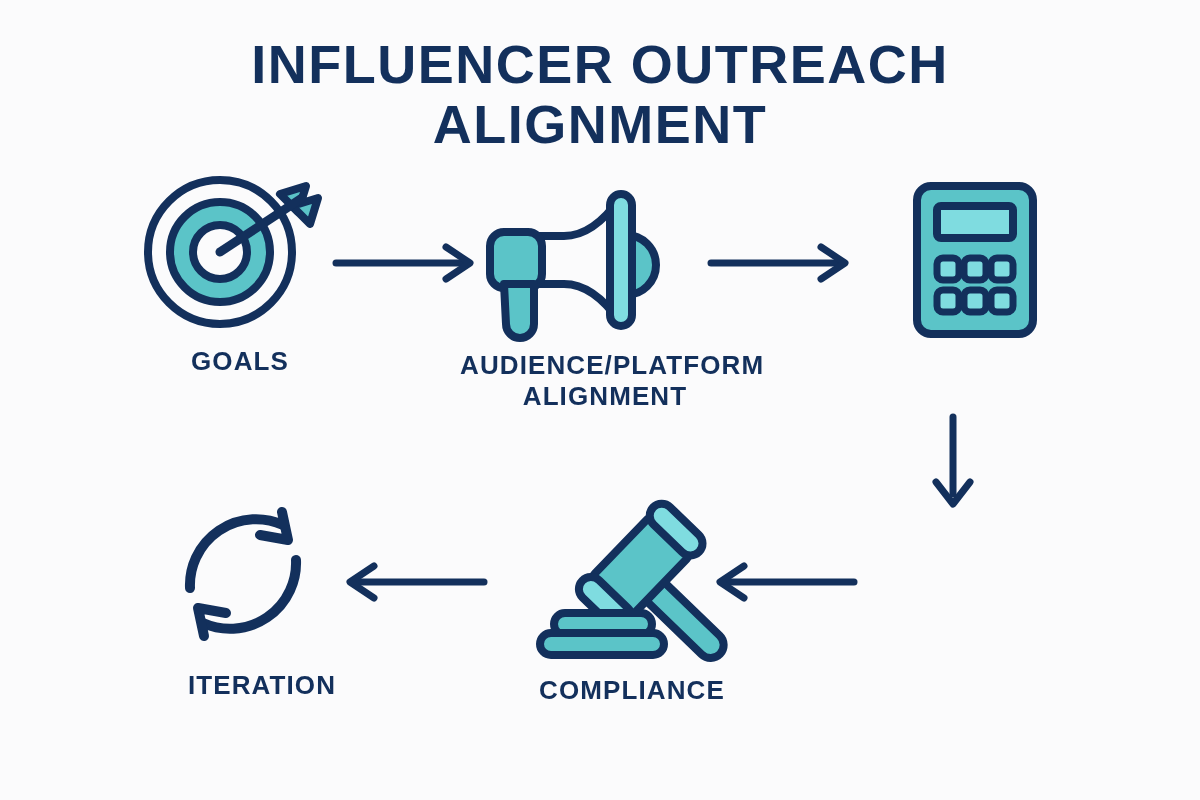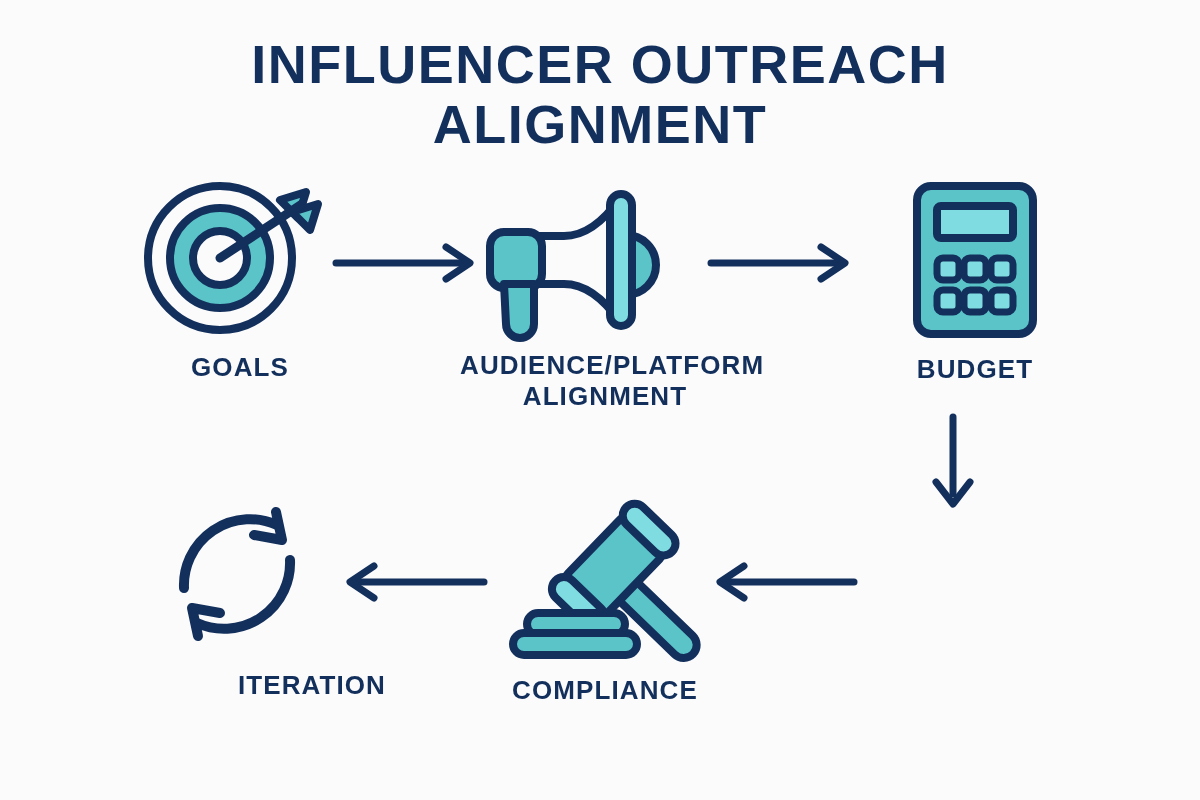--- a/index.html
+++ b/index.html
@@ -51,26 +51,26 @@
     color: #13305c;
     font-weight: bold;
     font-size: 26px;
     letter-spacing: 1.1px;
     line-height: 1.18;
     white-space: pre-line;
     margin-top: 10px;
   }
 
   
-  #step-goals       { left: 110px; top: 178px;  width: 260px; }
+  #step-goals       { left: 110px; top: 172px;  width: 260px; }
   #step-audience    { left: 460px; top: 180px;  width: 290px; }
   #step-budget      { left: 855px; top: 180px;  width: 240px; }
   #step-competitor  { left: 835px; top: 508px;  width: 280px; }
-  #step-compliance  { left: 465px; top: 505px;  width: 280px; }
-  #step-iteration   { left: 126px; top: 500px;  width: 260px; text-align: right; }
+  #step-compliance  { left: 492px; top: 505px;  width: 280px; }
+  #step-iteration   { left: 132px; top: 500px;  width: 260px; }
 
   .label-goals      { margin-top: 14px; }
   .label-audience   { }
   .label-budget     { margin-top: 14px; }
 
   
   .arrow {
     position: absolute;
   }
   #arrow-1 { left: 330px; top: 243px; }
@@ -139,21 +139,20 @@
 
         <rect x="82" y="78" width="22" height="22" rx="6" fill="#7fdce0" stroke="#13305c" stroke-width="7"></rect>
         <rect x="109" y="78" width="22" height="22" rx="6" fill="#7fdce0" stroke="#13305c" stroke-width="7"></rect>
         <rect x="136" y="78" width="22" height="22" rx="6" fill="#7fdce0" stroke="#13305c" stroke-width="7"></rect>
 
         <rect x="82" y="110" width="22" height="22" rx="6" fill="#7fdce0" stroke="#13305c" stroke-width="7"></rect>
         <rect x="109" y="110" width="22" height="22" rx="6" fill="#7fdce0" stroke="#13305c" stroke-width="7"></rect>
         <rect x="136" y="110" width="22" height="22" rx="6" fill="#7fdce0" stroke="#13305c" stroke-width="7"></rect>
       </svg>
     </div>
-    <div class="step-label label-budget">BUDGET</div>
   </div>
 
 
   <div class="step" id="step-compliance">
     <div class="step-icon">
       <svg width="280" height="160" viewBox="0 0 280 160">
 
         <g transform="rotate(44 148 62)">
           <rect x="138" y="56" width="128" height="26" rx="13" fill="#5bc4c8" stroke="#13305c" stroke-width="8"></rect>
         </g>

